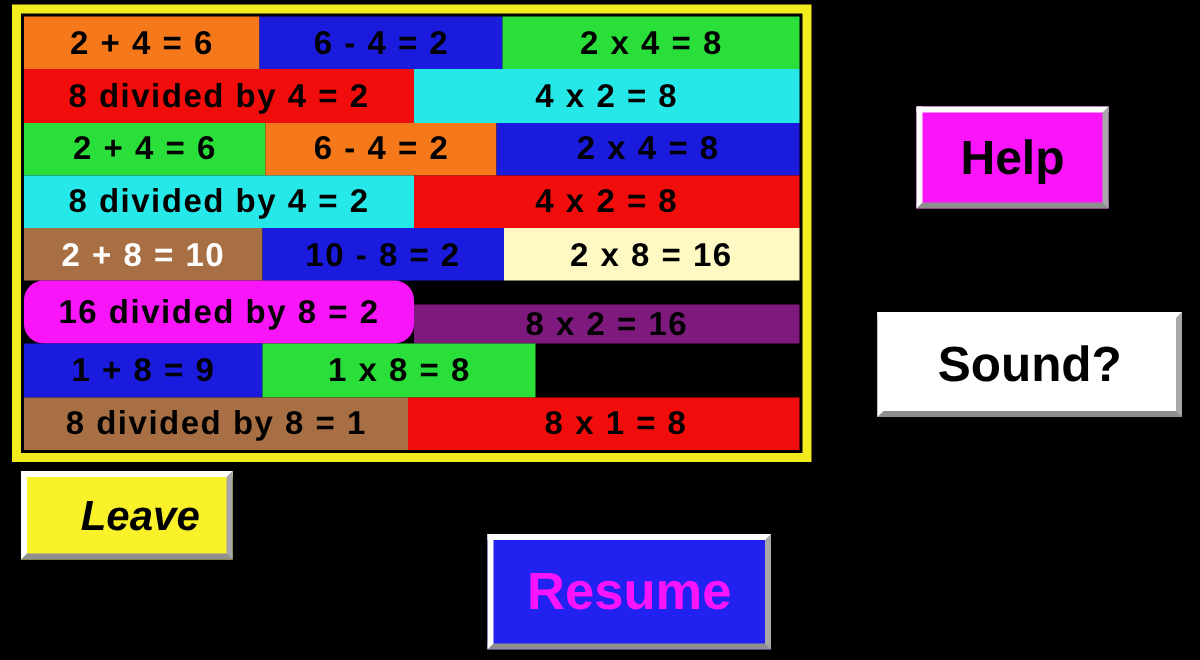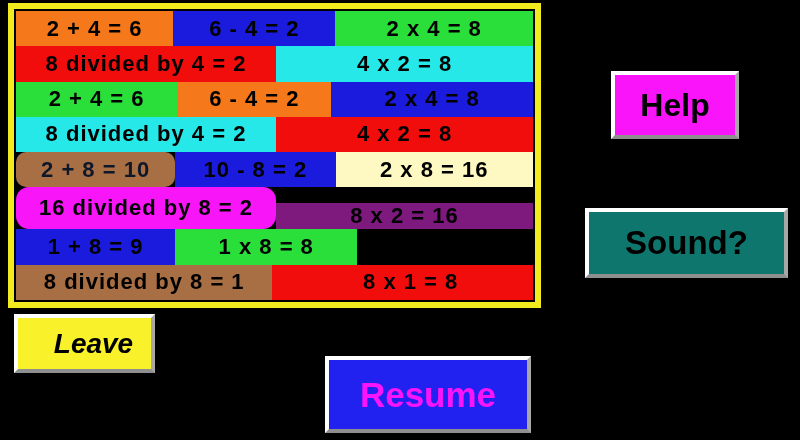--- a/index.html
+++ b/index.html
@@ -51,21 +51,21 @@
     border: 4px solid;
     border-color: #ffffff #a8a8a8 #8f8f8f #ffffff;
     color: #000;
     font-weight: 700;
     cursor: pointer;
     user-select: none;
   }
   .btn-help   { left: 611px; top: 71px;  width: 128px; height: 68px; font-size: 32px; }
   .btn-sound  { left: 585px; top: 208px; width: 203px; height: 70px; font-size: 33px; }
   .btn-leave  { left: 14px;  top: 314px; width: 141px; height: 59px; font-size: 28px; font-style: italic; padding-left: 18px; }
-  .btn-resume { left: 325px; top: 356px; width: 206px; height: 77px; font-size: 35px; }
+  .btn-resume { left: 325px; top: 356px; width: 189px; height: 77px; font-size: 35px; }
 </style>
 </head>
 <body>
 
 <div class="stage">
 
   <div class="board" style="border-color: rgb(242, 236, 30);">
       <div class="row">
         <div class="cell" style="width: 30.4%; background: rgb(245, 121, 26); color: rgb(0, 0, 0);">2 + 4 = 6</div>
         <div class="cell" style="width: 31.4%; background: rgb(27, 27, 221); color: rgb(0, 0, 0);">6 - 4 = 2</div>
@@ -78,39 +78,39 @@
       <div class="row">
         <div class="cell" style="width: 31.2%; background: rgb(42, 223, 58); color: rgb(0, 0, 0);">2 + 4 = 6</div>
         <div class="cell" style="width: 29.8%; background: rgb(245, 121, 26); color: rgb(0, 0, 0);">6 - 4 = 2</div>
         <div class="cell" style="width: 39%; background: rgb(27, 27, 221); color: rgb(0, 0, 0);">2 x 4 = 8</div>
       </div>
       <div class="row">
         <div class="cell" style="width: 50.3%; background: rgb(39, 232, 232); color: rgb(0, 0, 0);">8 divided by 4 = 2</div>
         <div class="cell" style="width: 49.7%; background: rgb(242, 13, 13); color: rgb(0, 0, 0);">4 x 2 = 8</div>
       </div>
       <div class="row">
-        <div class="cell" style="width: 30.8%; background: rgb(168, 111, 68); color: #0f172a; border-radius: 10px;">2 + 8 = 10</div>
+        <div class="cell" style="width: 30.8%; background: rgb(168, 111, 68); color: #ffffff;">2 + 8 = 10</div>
         <div class="cell" style="width: 31%; background: rgb(27, 27, 221); color: rgb(0, 0, 0);">10 - 8 = 2</div>
         <div class="cell" style="width: 38.2%; background: #fef9c3; color: rgb(0, 0, 0);">2 x 8 = 16</div>
       </div>
       <div class="row">
         <div class="cell" style="width: 50.3%; background: rgb(248, 22, 248); color: rgb(0, 0, 0); border-radius: 13px;">16 divided by 8 = 2</div>
         <div class="cell" style="width: 49.7%; background: rgb(126, 26, 126); color: rgb(0, 0, 0); margin-top: 16px;">8 x 2 = 16</div>
       </div>
       <div class="row">
         <div class="cell" style="width: 30.8%; background: rgb(27, 27, 221); color: rgb(0, 0, 0);">1 + 8 = 9</div>
         <div class="cell" style="width: 35.2%; background: rgb(42, 223, 58); color: rgb(0, 0, 0);">1 x 8 = 8</div>
       </div>
       <div class="row">
         <div class="cell" style="width: 49.6%; background: rgb(168, 111, 68); color: rgb(0, 0, 0);">8 divided by 8 = 1</div>
         <div class="cell" style="width: 50.4%; background: rgb(242, 13, 13); color: rgb(0, 0, 0); padding-left: 16px;">8 x 1 = 8</div>
       </div>
     </div>
 
   <div class="btn btn-help" style="background: rgb(250, 20, 250);">Help</div>
 
-  <div class="btn btn-sound" style="background: #0f766e;">Sound?</div>
+  <div class="btn btn-sound" style="background: #ffffff;">Sound?</div>
 
   <div class="btn btn-leave" style="background: rgb(249, 241, 42);">Leave</div>
 
   <div class="btn btn-resume" style="background: rgb(34, 34, 240); color: rgb(250, 20, 250);">Resume</div>
 
 </div>
 
 </body></html>

